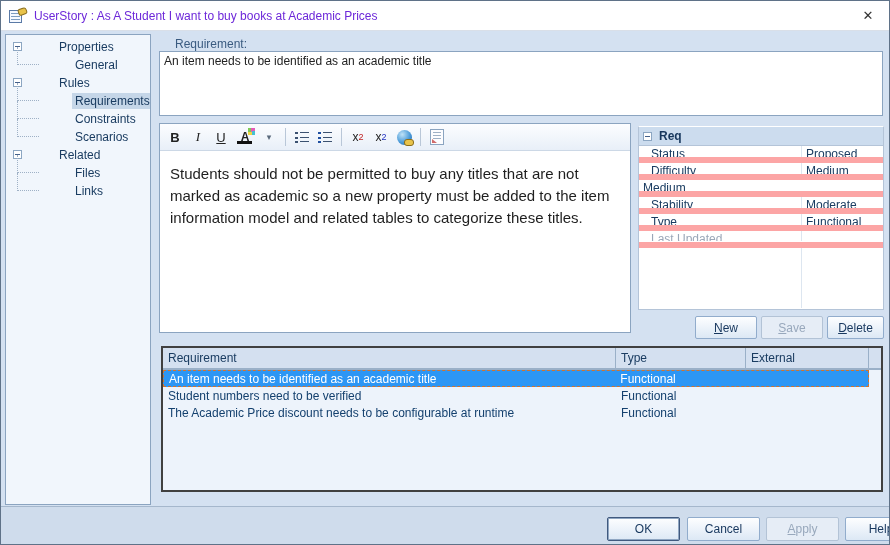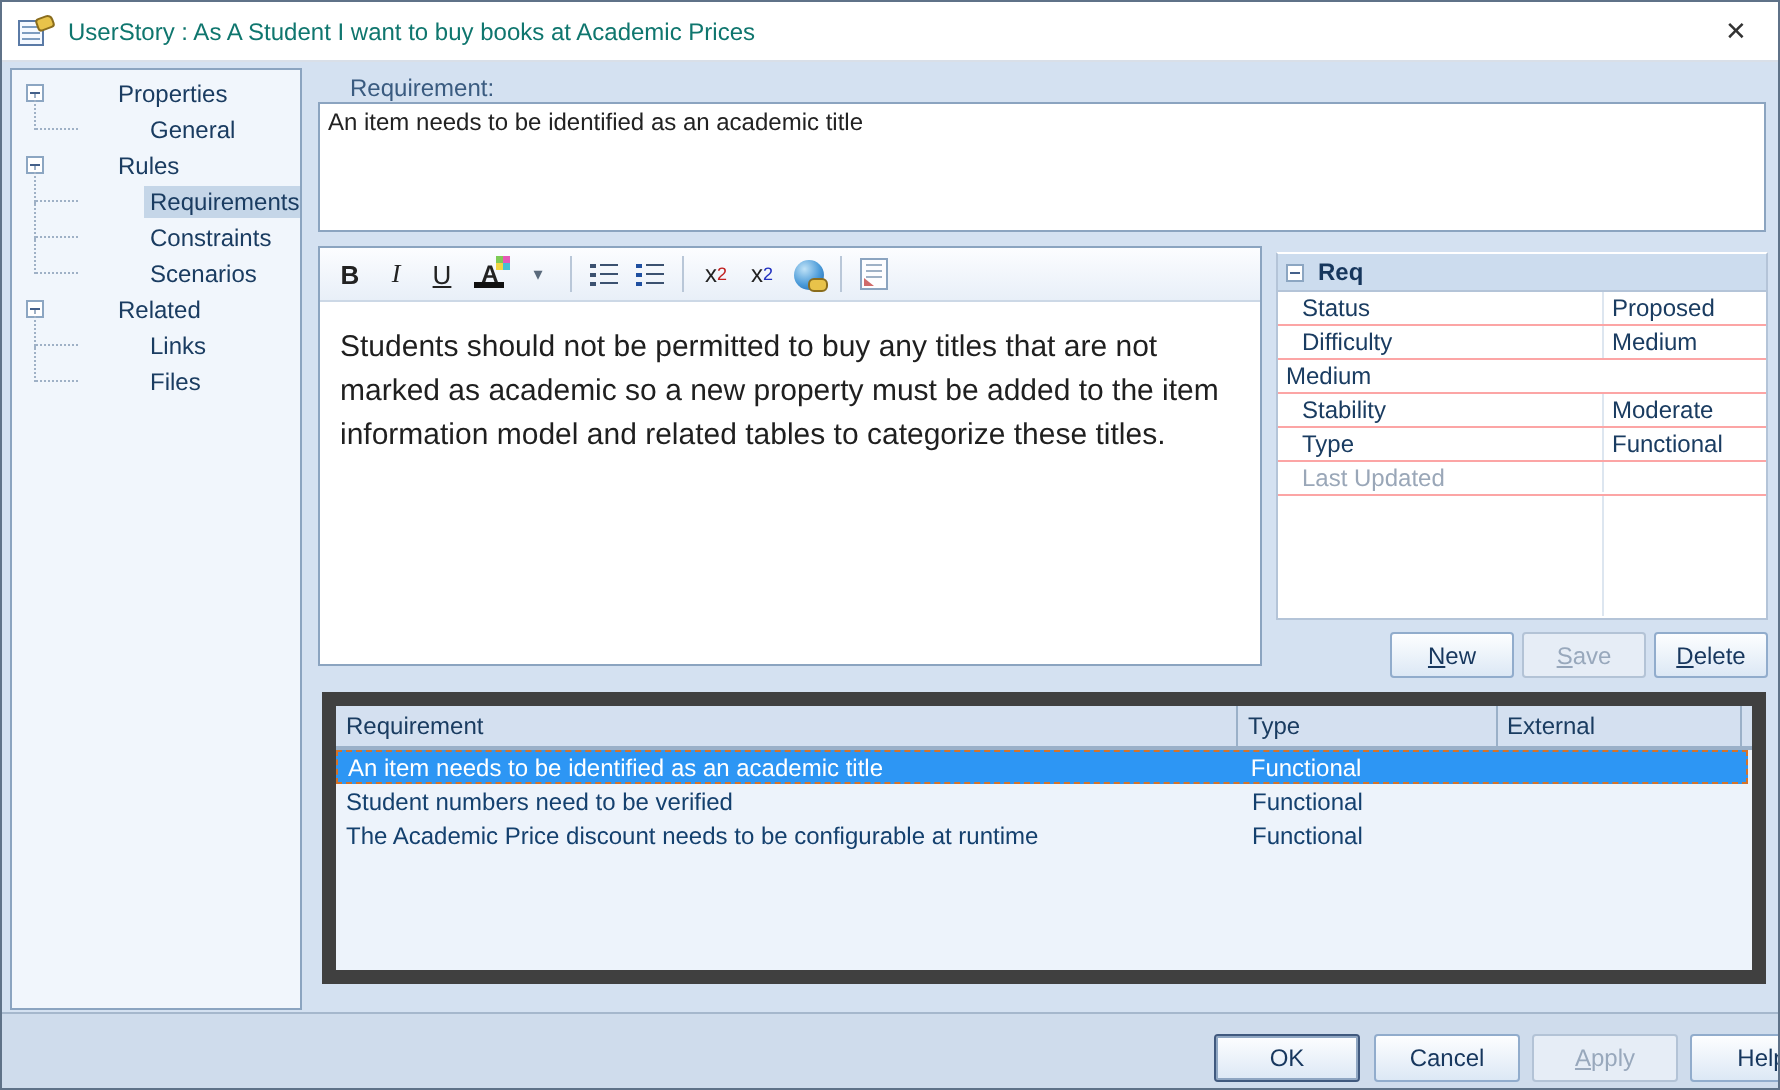--- a/index.html
+++ b/index.html
@@ -10,21 +10,21 @@
     position: relative; width: 890px; height: 545px;
     background: #d4e1f1; border: 1px solid #5f7288; overflow: hidden;
   }
 
   
   .titlebar {
     position: absolute; left:0; top:0; width:100%; height:30px;
     background:#ffffff; border-bottom:1px solid #d9dfe8;
     display:flex; align-items:center; padding:0 8px; gap:7px;
   }
-  .titlebar .title { font-size:12px; color:#0f766e; }
+  .titlebar .title { font-size:12px; color:#6d28d9; }
   .title-icon { width:18px; height:16px; position:relative; display:inline-block; }
   .title-icon .doc { position:absolute; left:0; top:2px; width:13px; height:13px; background:#f5f9ff; border:1px solid #5a7aa6; }
   .title-icon .doc i { display:block; height:1px; background:#7c9cc0; margin:2px 1px 0 1px; }
   .title-icon .hand { position:absolute; right:0; top:0; width:9px; height:7px; background:#e8c34a; border:1px solid #8a6d1d; transform:rotate(-20deg); border-radius:2px 3px 2px 2px; }
   .close-btn {
     margin-left:auto; width:26px; height:22px; display:flex; align-items:center; justify-content:center;
     color:#333; font-size:13px; cursor:default;
   }
 
   
@@ -87,39 +87,39 @@
   .doc-icon i { display:block; height:1px; background:#9fb1c6; margin:2px 2px 0 2px; }
   .doc-icon::after { content:""; position:absolute; left:1px; bottom:1px; border-left:5px solid #d06a6a; border-top:4px solid transparent; }
   .editor-body { padding:12px 10px; font-size:15px; color:#1f1f1f; line-height:1.45; }
 
   
   .prop-grid { position:absolute; left:637px; top:125px; width:246px; height:184px; background:#fff; border:1px solid #b4c4d8; border-top:1px solid #fff; }
   .pg-header { height:19px; background:#ccdcee; display:flex; align-items:center; gap:7px; padding-left:4px; border-bottom:1px solid #b4c4d8; }
   .pg-header .exp { position:relative; width:9px; height:9px; background:#fff; border:1px solid #8ca6c2; }
   .pg-header .exp::after { content:""; position:absolute; left:1px; top:3px; width:5px; height:1px; background:#44608a; }
   .pg-title { font-size:12px; font-weight:bold; color:#16365c; }
-  .pg-row { height:17px; display:flex; font-size:12px; color:#1a3c61; border-bottom:1px solid #fca5a5; }
+  .pg-row { height:17px; display:flex; font-size:12px; color:#1a3c61; border-bottom:6px solid #fca5a5; }
   .pg-row .n { width:163px; padding:1px 4px 0 12px; border-right:1px solid #dde6f0; overflow:hidden; white-space:nowrap; }
   .pg-row .v { flex:1; padding:1px 4px 0 4px; overflow:hidden; white-space:nowrap; }
   .pg-row.disabled { color:#9aa7b8;flex-direction:column; }
   .pg-empty { height:60px; display:flex; }
   .pg-empty .n { width:163px; border-right:1px solid #dde6f0; }
 
   
   .btn {
     position:absolute; height:23px; background:linear-gradient(#fdfeff,#dce8f5);
     border:1px solid #91accc; border-radius:2px; font-size:12px; color:#17375e;
     display:flex; align-items:center; justify-content:center; cursor:default;
   }
   .btn .u { text-decoration:underline; }
   .btn.disabled { color:#98a8bc; background:#e6edf6; border-color:#b3c3d6; }
   .btn.default { border-color:#40597e; box-shadow:0 0 0 1px #8fa6c2 inset; }
 
   
-  .req-table { position:absolute; left:160px; top:345px; width:722px; height:146px; background:#edf3fb; border:7px solid #404040; }
+  .req-table { position:absolute; left:160px; top:345px; width:722px; height:146px; background:#edf3fb; border:2px solid #404040; }
   .rt-header { height:22px; display:flex; background:#d4e0f0; border-bottom:2px solid #9ab0c8; font-size:12px; color:#1a3c61; }
   .rt-header .c { padding:3px 0 0 5px; border-right:1px solid #9ab0c8; overflow:hidden; white-space:nowrap; }
   .rt-header .c:last-child { border-right:none; }
   .c-req { width:453px; } .c-type { width:130px; } .c-ext { width:123px; } .c-sp { flex:1; }
   .rt-row { height:17px; display:flex; font-size:12px; color:#14406e; align-items:center; }
   .rt-row .c { padding-left:5px; overflow:hidden; white-space:nowrap; }
   .rt-row.selected { width:706px; background:#2d96f4; color:#ffffff; border:1px dashed #d4732a; }
   .rt-row.selected .c-req { width:452px; }
 
   
@@ -173,26 +173,26 @@
         <span class="stub"></span>
       <span class="tree-label">Scenarios</span>
     </div>
     <div class="tree-row lvl0">
       <span class="expander"></span>
       <span class="tree-label">Related</span>
     </div>
     <div class="tree-row lvl1">
       <span class="vline"></span>
         <span class="stub"></span>
+      <span class="tree-label">Files</span>
+    </div>
+    <div class="tree-row lvl1">
+      <span class="vline"></span>
+        <span class="stub"></span>
       <span class="tree-label">Links</span>
-    </div>
-    <div class="tree-row lvl1">
-      <span class="vline"></span>
-        <span class="stub"></span>
-      <span class="tree-label">Files</span>
     </div>
   </div>
 
   <div class="req-label">Requirement:</div>
   <div class="req-input">An item needs to be identified as an academic title</div>
 
   <div class="editor">
     <div class="toolbar">
       <span class="tb-btn tb-bold">B</span>
       <span class="tb-btn tb-italic">I</span>

